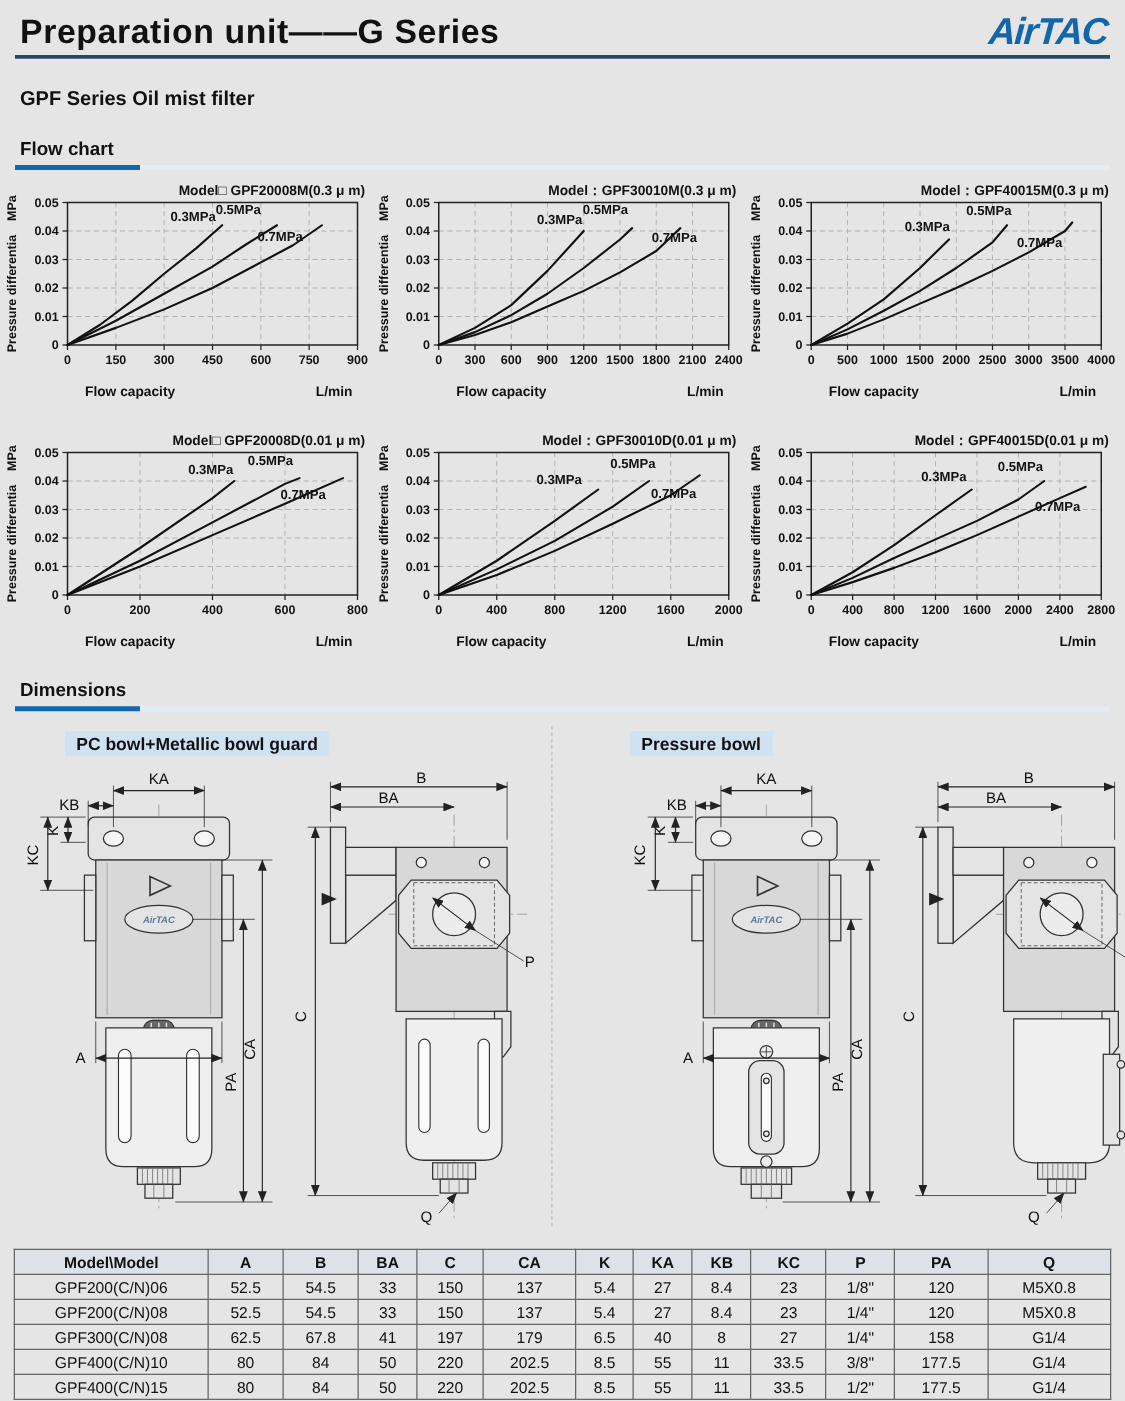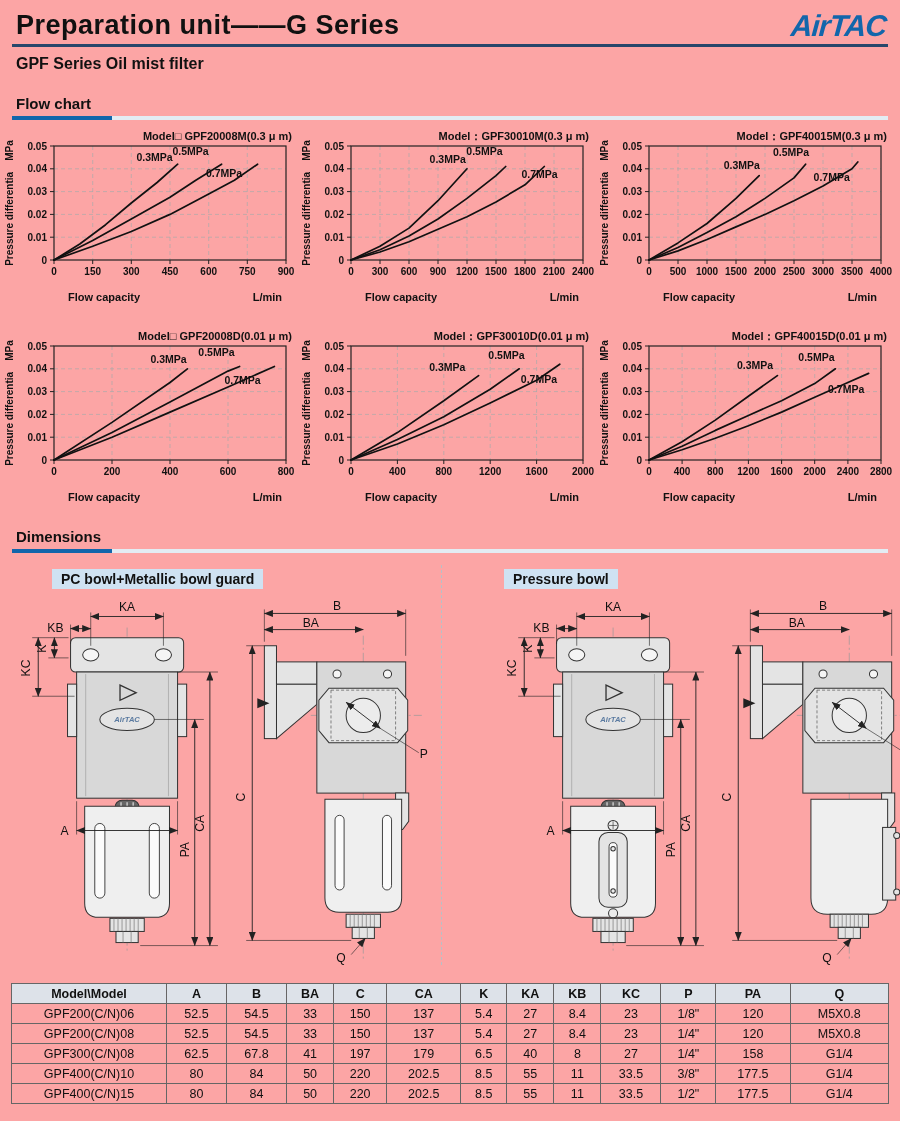--- a/index.html
+++ b/index.html
@@ -1,24 +1,24 @@
 <!DOCTYPE html>
 <html><head>
 <meta charset="utf-8">
 <style>
   html,body{margin:0;padding:0;background:#fff;}
-  .page{position:relative;width:900px;height:1121px;background:#fca5a5;overflow:hidden;
+  .page{position:relative;width:900px;height:1121px;background:#e5e5e5;overflow:hidden;
         font-family:"Liberation Sans",sans-serif;color:#111;}
   
   .hdr{display:flex;justify-content:space-between;align-items:flex-end;padding:10px 14px 0 16px;}
   .hdr-title{font-size:27px;font-weight:bold;letter-spacing:.5px;}
   .logo{font-size:30px;font-weight:bold;font-style:italic;color:#1266ab;letter-spacing:-1px;
         transform:skewX(-4deg);line-height:1;}
   .hdr-rule{height:3px;background:#27476b;margin:3px 12px 0 12px;}
-  .subtitle{font-size:16px;font-weight:bold;padding:8px 0 0 16px;}
+  .subtitle{font-size:16px;font-weight:bold;padding:24px 0 0 16px;}
   .sec{margin:22px 0 0 16px;font-size:15px;font-weight:bold;}
   .sec-rule{height:4px;margin:4px 12px 0 12px;background:linear-gradient(to right,#1266ab 0,#1266ab 100px,#e3ecf3 100px,#e3ecf3 100%);}
   
   .charts{display:grid;grid-template-columns:repeat(3,1fr);row-gap:24px;padding:10px 4px 0 4px;}
   .chart-cell{height:176px;}
   svg{overflow:visible;}
   .grid{stroke:#aaa;stroke-width:.7;stroke-dasharray:4 3;}
   .frame{fill:none;stroke:#222;stroke-width:1.2;}
   .tick{stroke:#222;stroke-width:1;}
   .tl{font:bold 10px "Liberation Sans",sans-serif;fill:#111;}

